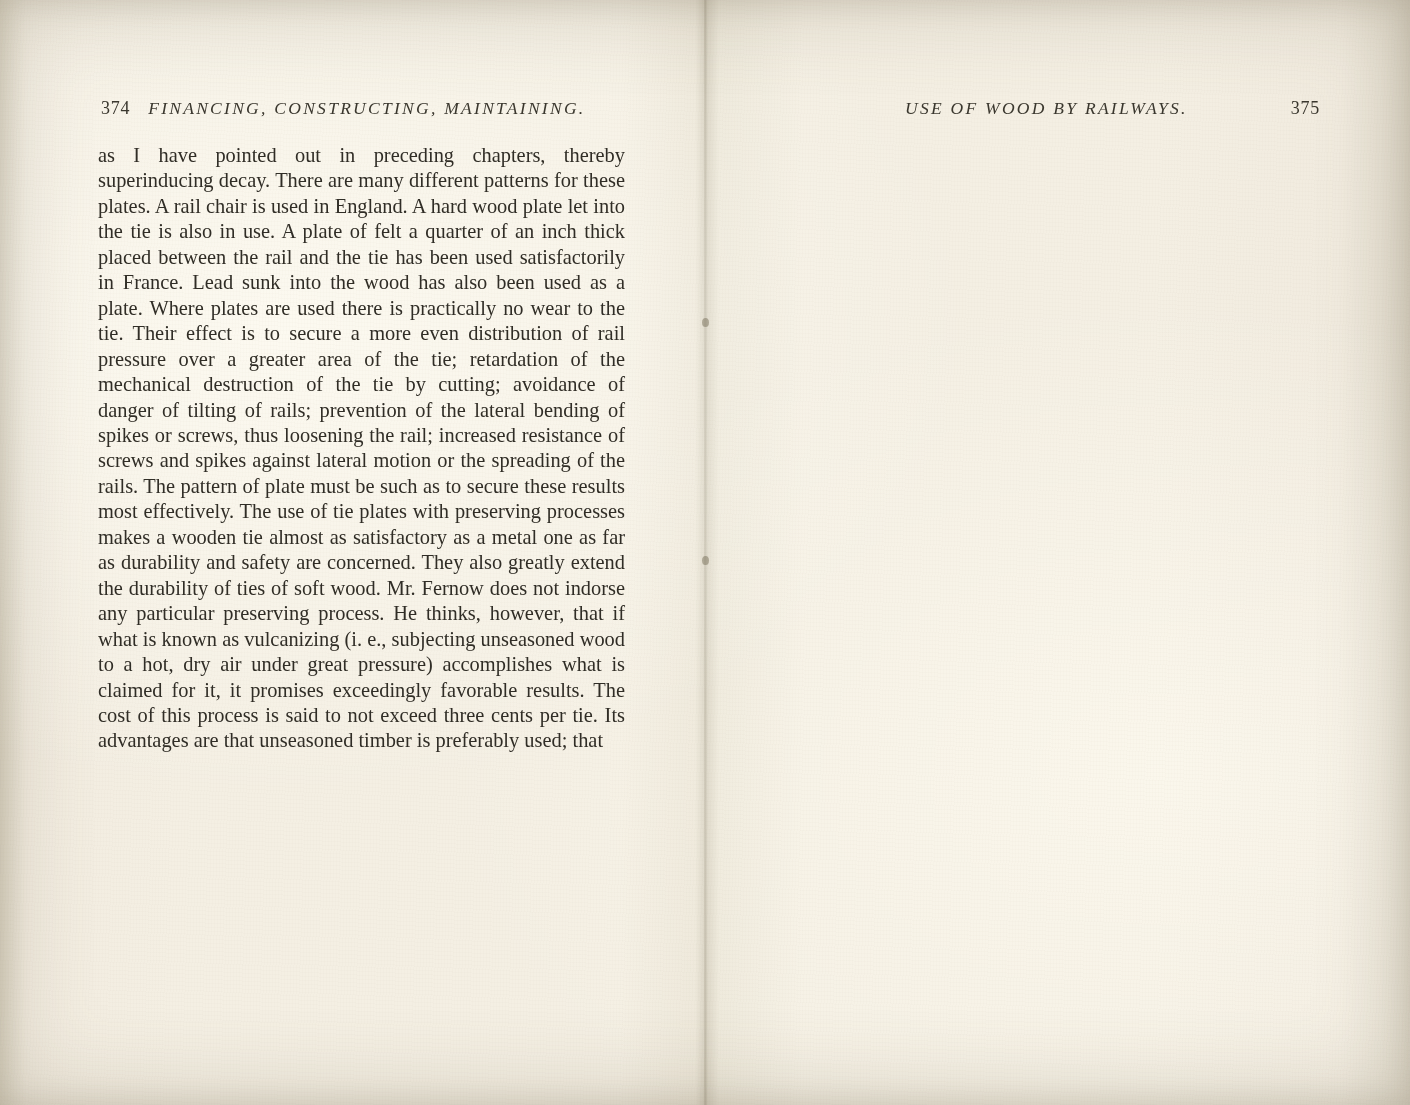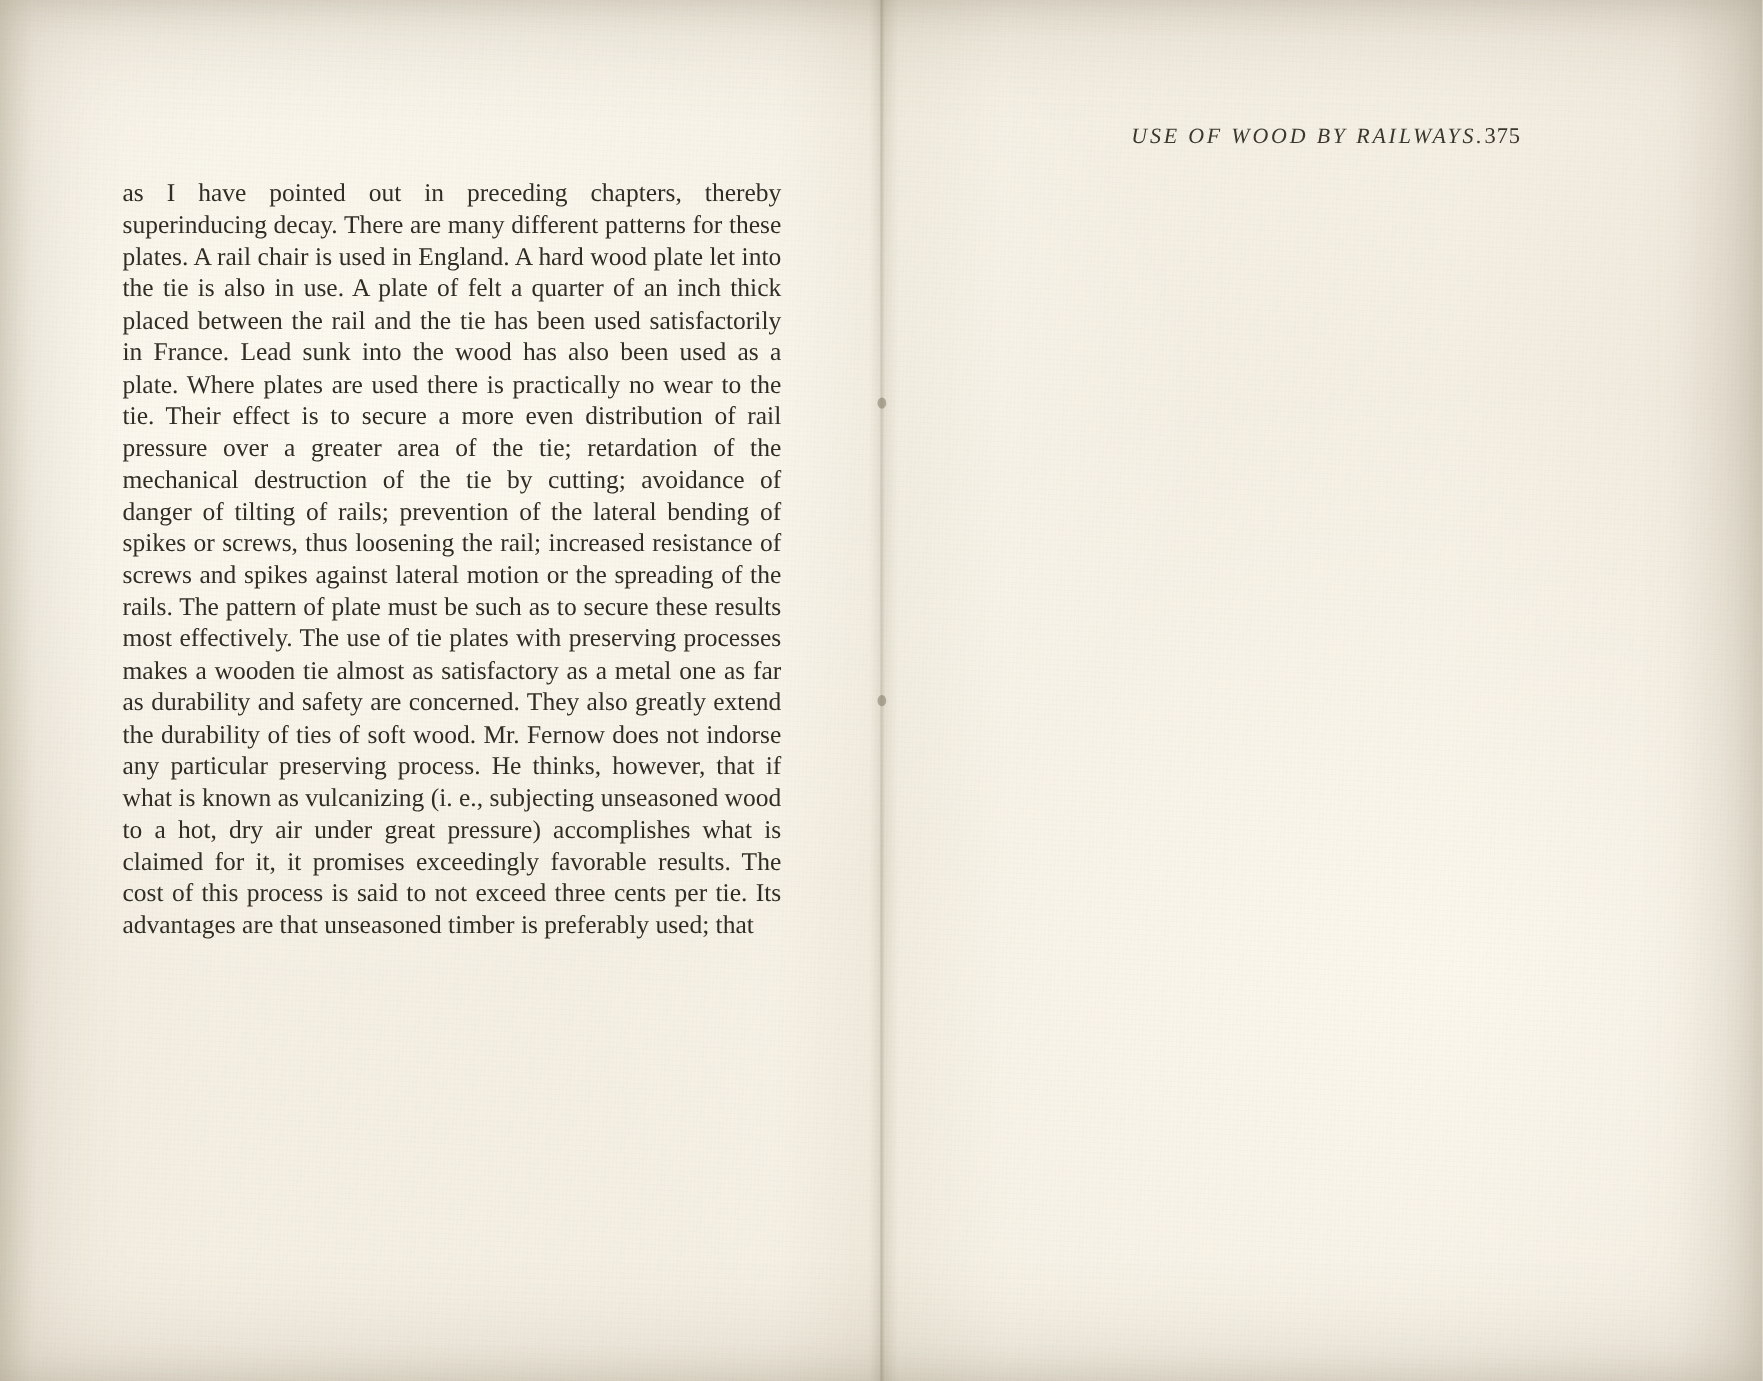--- a/index.html
+++ b/index.html
@@ -32,41 +32,45 @@
   .page{position:absolute;top:0;height:1105px;}
   .page.left{left:0;width:705px;}
   .page.right{left:705px;width:705px;}
 
   .runhead{position:absolute;top:98px;height:26px;display:flex;align-items:baseline;
     font-style:italic;letter-spacing:.13em;font-size:17.5px;color:#3a372e;white-space:nowrap;}
   .runhead .folio{font-style:normal;letter-spacing:.04em;font-size:18px;}
 
   .left .runhead{left:101px;}
   .left .runhead .folio{margin-right:18px;}
-  .right .runhead{left:200px;width:415px;}
+  .right .runhead{left:200px;width:415px;justify-content:space-between;}
   .right .runhead .folio{font-style:normal;letter-spacing:.04em;}
 
   .col{position:absolute;width:527px;
     text-align:justify;text-align-last:justify;
     font-size:20.4px;line-height:25.45px;
     -webkit-hyphens:none;hyphens:none;color:#302d26;}
   .left .col{left:98px;top:143px;}
   .col p{margin:0;}
   .col p.last{text-align-last:left;font-family:Liberation Serif, serif;}
 </style>
 </head>
 <body>
 
 <div id="spread">
   <div id="grain"></div>
 
   <div class="stitch" style="top:318px"></div>
   <div class="stitch" style="top:556px"></div>
 
   <div class="page left">
+    <div class="runhead">
+      <span class="folio">374</span>
+      <span>FINANCING, CONSTRUCTING, MAINTAINING.</span>
+    </div>
     <div class="col">
       <p class="last">as I have pointed out in preceding chapters, thereby superinducing decay.  There are many different patterns for these plates.  A rail chair is used in England.  A hard wood plate let into the tie is also in use.  A plate of felt a quarter of an inch thick placed between the rail and the tie has been used satisfactorily in France.  Lead sunk into the wood has also been used as a plate. Where plates are used there is practically no wear to the tie.  Their effect is to secure a more even distribution of rail pressure over a greater area of the tie; retardation of the mechanical destruction of the tie by cutting; avoidance of danger of tilting of rails; prevention of the lateral bending of spikes or screws, thus loosening the rail; increased resistance of screws and spikes against lateral motion or the spreading of the rails.  The pattern of plate must be such as to secure these results most effectively.  The use of tie plates with preserving processes makes a wooden tie almost as satisfactory as a metal one as far as durability and safety are concerned. They also greatly extend the durability of ties of soft wood.  Mr. Fernow does not indorse any particular preserving process.  He thinks, however, that if what is known as vulcanizing (i. e., subjecting unseasoned wood to a hot, dry air under great pressure) accomplishes what is claimed for it, it promises exceedingly favorable results.  The cost of this process is said to not exceed three cents per tie.  Its advantages are that unseasoned timber is preferably used; that</p>
     </div>
   </div>
 
   <div class="page right">
     <div class="runhead">
       <span>USE OF WOOD BY RAILWAYS.</span>
       <span class="folio">375</span>
     </div>

